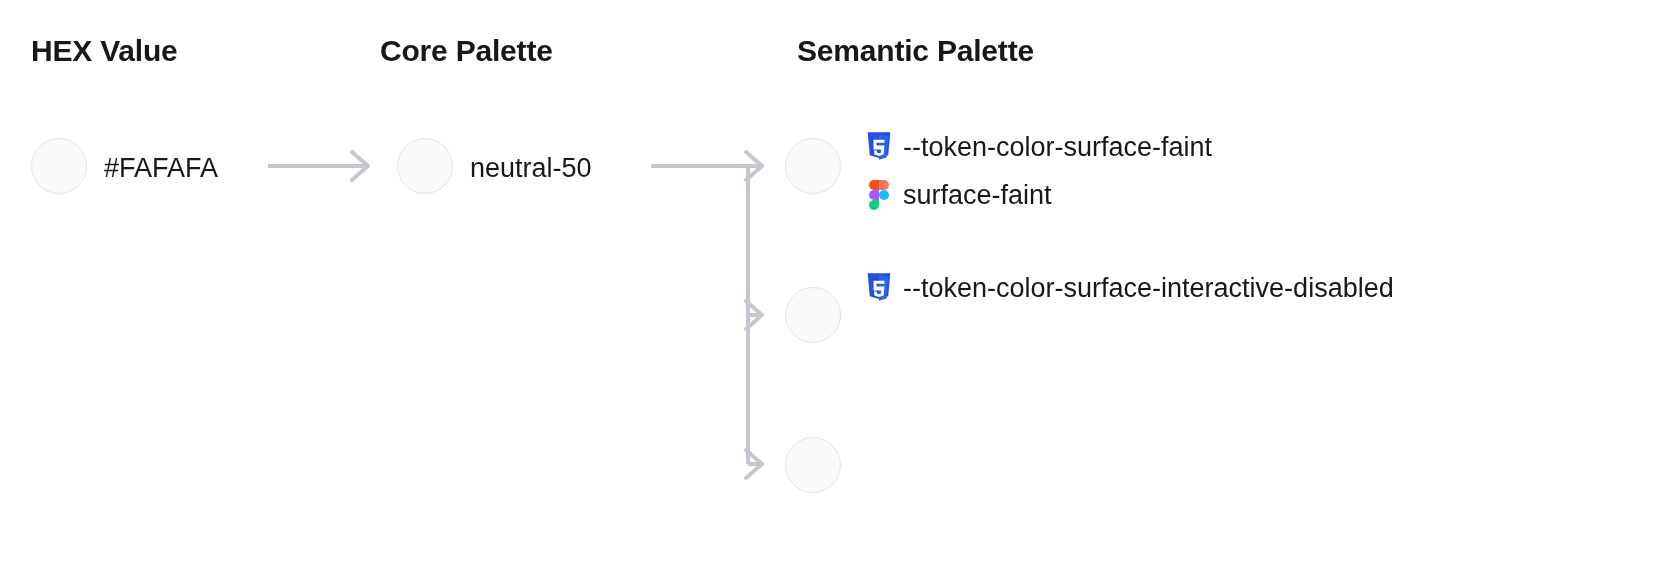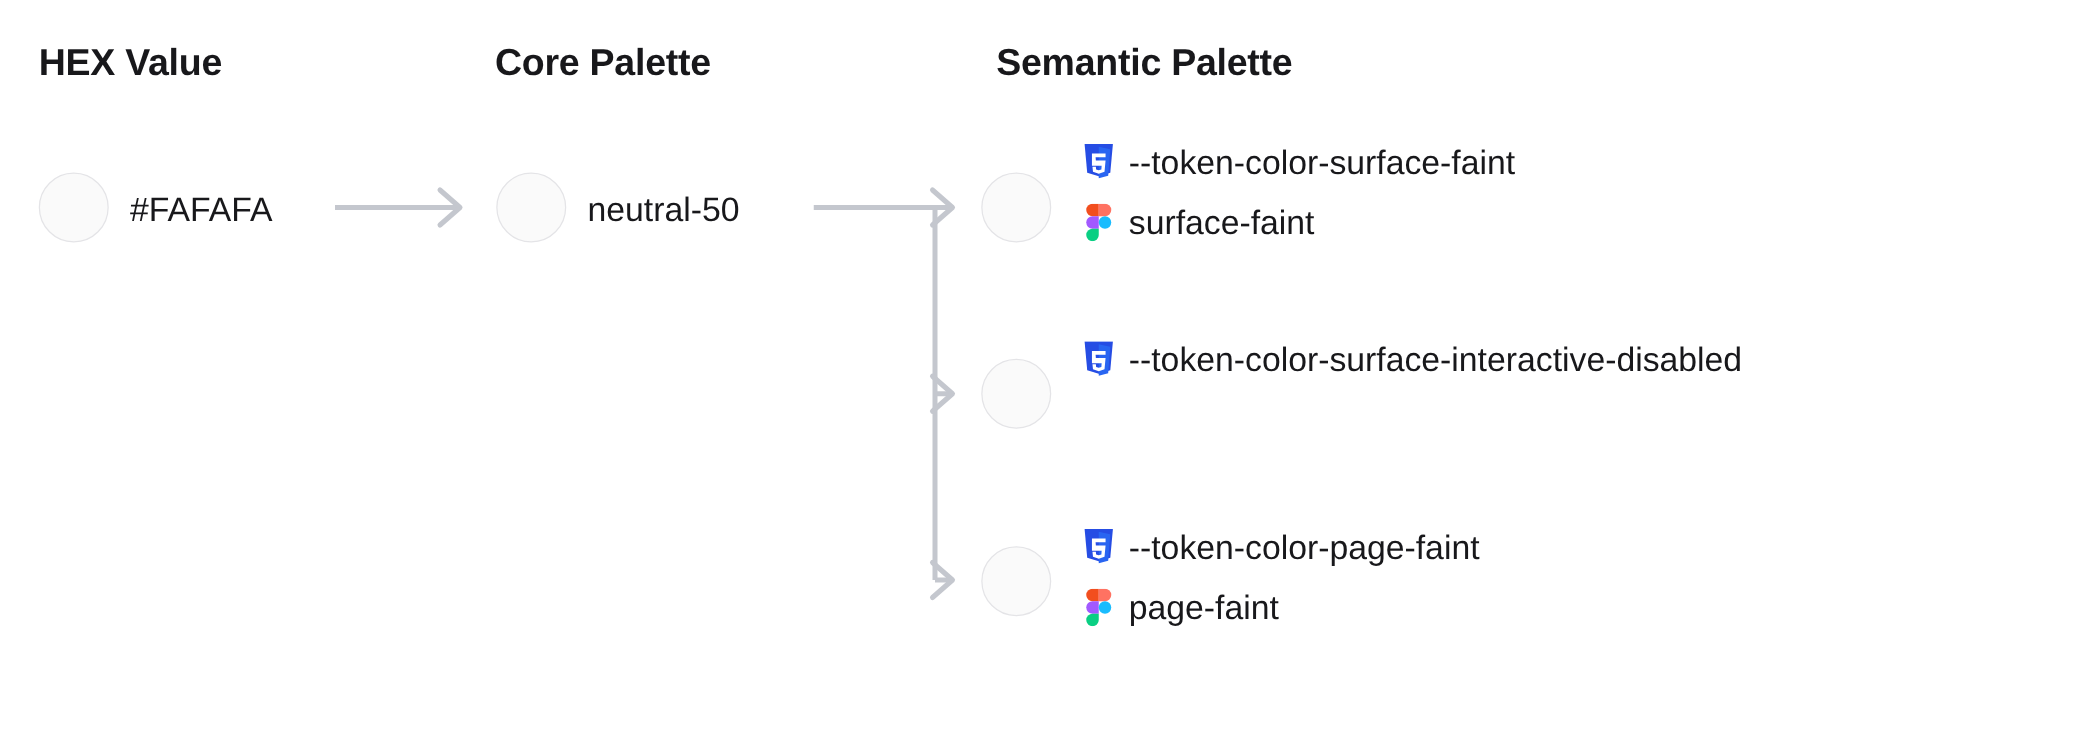--- a/index.html
+++ b/index.html
@@ -26,21 +26,21 @@
   .col-heading {
     position: absolute;
     font-size: 30px;
     font-weight: 700;
     color: #18181b;
     letter-spacing: -0.2px;
     white-space: nowrap;
     line-height: 1;
   }
   #heading-hex   { left: 31px;  top: 36px; }
-  #heading-core  { left: 396px; top: 36px; }
+  #heading-core  { left: 380px; top: 36px; }
   #heading-sem   { left: 785px; top: 36px; margin-left: 12px; }
 
   
   .swatch {
     position: absolute;
     width: 56px;
     height: 56px;
     border-radius: 50%;
     background: #fafafa;
     border: 1px solid #e4e4e7;
@@ -72,21 +72,21 @@
     width: 1672px;
     height: 584px;
     pointer-events: none;
   }
 
   
   .sem-row {
     position: absolute;
     left: 866px;
   }
-  #sem-row-0 { top: 106px; }
+  #sem-row-0 { top: 123px; }
   #sem-row-1 { top: 264px; }
   #sem-row-2 { top: 414px; }
 
   .token-line {
     display: flex;
     align-items: center;
     height: 48px;
     gap: 11px;
   }
 
@@ -171,34 +171,14 @@
     <div class="token-line">
       <svg class="token-icon" viewBox="0 0 124 141">
         <path fill="#264DE4" d="M8 0h108l-10 110-44 13-44-13z"></path>
         <path fill="#2965F1" d="M62 10v121l36-10 8-101z"></path>
         <path fill="#FFFFFF" d="M36 36h52v14H50l1 13h37l-4 43-22 7-22-7-2-19h13l1 10 10 3 10-3 1-14H36z"></path>
       </svg>
       <span class="token-text">--token-color-surface-interactive-disabled</span>
     </div>
   </div>
 
-  <div class="sem-row" id="sem-row-2">
-    <div class="token-line">
-      <svg class="token-icon" viewBox="0 0 124 141">
-        <path fill="#264DE4" d="M8 0h108l-10 110-44 13-44-13z"></path>
-        <path fill="#2965F1" d="M62 10v121l36-10 8-101z"></path>
-        <path fill="#FFFFFF" d="M36 36h52v14H50l1 13h37l-4 43-22 7-22-7-2-19h13l1 10 10 3 10-3 1-14H36z"></path>
-      </svg>
-      <span class="token-text">--token-color-page-faint</span>
-    </div>
-    <div class="token-line">
-      <svg class="token-icon" viewBox="0 0 96 144">
-        <path fill="#F24E1E" d="M0 24A24 24 0 0 1 24 0h24v48H24A24 24 0 0 1 0 24z"></path>
-        <path fill="#FF7262" d="M48 0h24a24 24 0 0 1 0 48H48z"></path>
-        <path fill="#A259FF" d="M0 72a24 24 0 0 1 24-24h24v48H24A24 24 0 0 1 0 72z"></path>
-        <path fill="#1ABCFE" d="M48 72a24 24 0 1 1 48 0 24 24 0 0 1-48 0z"></path>
-        <path fill="#0ACF83" d="M0 120a24 24 0 0 1 24-24h24v24a24 24 0 1 1-48 0z"></path>
-      </svg>
-      <span class="token-text">page-faint</span>
-    </div>
-  </div>
 
 </div>
 
 </body></html>

